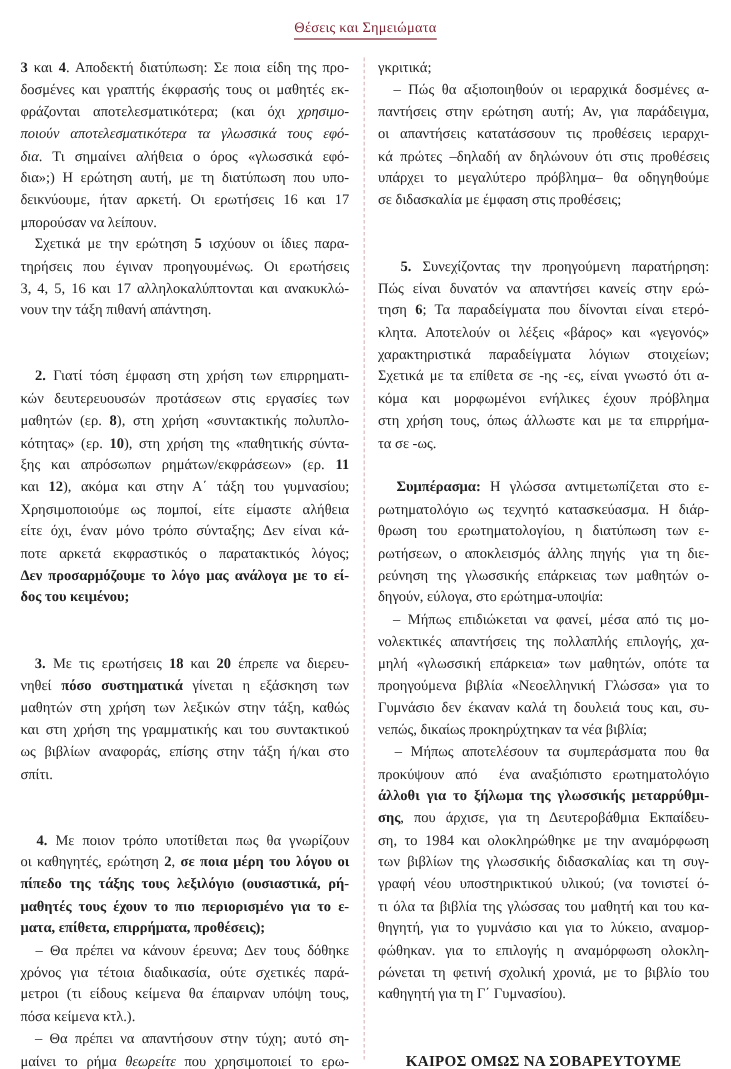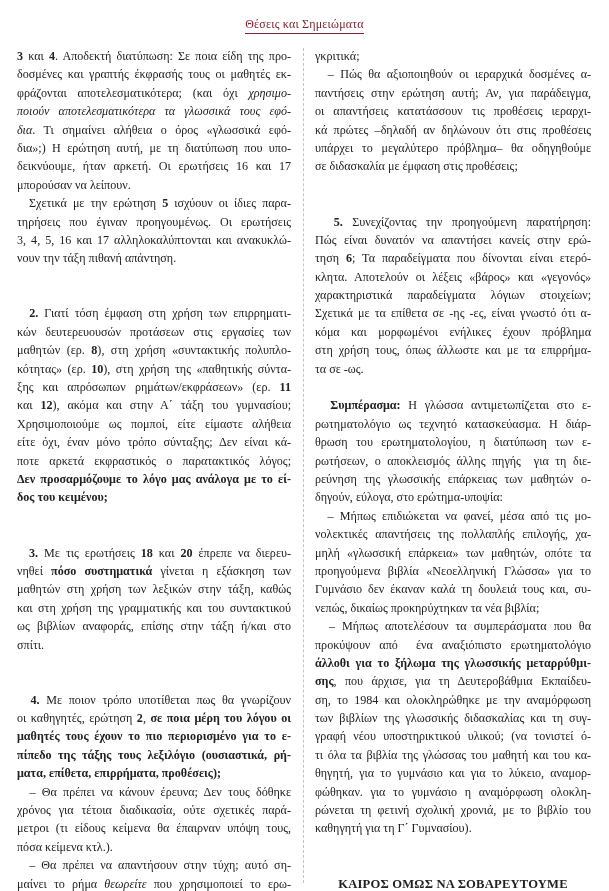--- a/index.html
+++ b/index.html
@@ -59,22 +59,22 @@
     <div class="line">&nbsp;&nbsp;<b>3.</b> Με τις ερωτήσεις <b>18</b> και <b>20</b> έπρεπε να διερευ-</div>
     <div class="line">νηθεί <b>πόσο συστηματικά</b> γίνεται η εξάσκηση των</div>
     <div class="line">μαθητών στη χρήση των λεξικών στην τάξη, καθώς</div>
     <div class="line">και στη χρήση της γραμματικής και του συντακτικού</div>
     <div class="line">ως βιβλίων αναφοράς, επίσης στην τάξη ή/και στο</div>
     <div class="line last">σπίτι.</div>
     <div class="gap"></div>
     <div class="gap"></div>
     <div class="line">&nbsp;&nbsp;<b>4.</b> Με ποιον τρόπο υποτίθεται πως θα γνωρίζουν</div>
     <div class="line">οι καθηγητές, ερώτηση <b>2</b>, <b>σε ποια μέρη του λόγου οι</b></div>
+    <div class="line"><b>πίπεδο της τάξης τους λεξιλόγιο (ουσιαστικά, ρή-</b></div>
     <div class="line"><b>μαθητές τους έχουν το πιο περιορισμένο για το ε-</b></div>
-    <div class="line"><b>πίπεδο της τάξης τους λεξιλόγιο (ουσιαστικά, ρή-</b></div>
     <div class="line last"><b>ματα, επίθετα, επιρρήματα, προθέσεις);</b></div>
     <div class="line">&nbsp;&nbsp;– Θα πρέπει να κάνουν έρευνα; Δεν τους δόθηκε</div>
     <div class="line">χρόνος για τέτοια διαδικασία, ούτε σχετικές παρά-</div>
     <div class="line">μετροι (τι είδους κείμενα θα έπαιρναν υπόψη τους,</div>
     <div class="line last">πόσα κείμενα κτλ.).</div>
     <div class="line">&nbsp;&nbsp;– Θα πρέπει να απαντήσουν στην τύχη; αυτό ση-</div>
     <div class="line">μαίνει το ρήμα <i>θεωρείτε</i> που χρησιμοποιεί το ερω-</div>
   </div>
 <div class="divider"></div>
 <div class="col right" id="right-col">
@@ -111,19 +111,19 @@
     <div class="line last">νεπώς, δικαίως προκηρύχτηκαν τα νέα βιβλία;</div>
     <div class="line">&nbsp;&nbsp;– Μήπως αποτελέσουν τα συμπεράσματα που θα</div>
     <div class="line">προκύψουν από &nbsp;ένα αναξιόπιστο ερωτηματολόγιο</div>
     <div class="line"><b>άλλοθι για το ξήλωμα της γλωσσικής μεταρρύθμι-</b></div>
     <div class="line"><b>σης</b>, που άρχισε, για τη Δευτεροβάθμια Εκπαίδευ-</div>
     <div class="line">ση, το 1984 και ολοκληρώθηκε με την αναμόρφωση</div>
     <div class="line">των βιβλίων της γλωσσικής διδασκαλίας και τη συγ-</div>
     <div class="line">γραφή νέου υποστηρικτικού υλικού; (να τονιστεί ό-</div>
     <div class="line">τι όλα τα βιβλία της γλώσσας του μαθητή και του κα-</div>
     <div class="line">θηγητή, για το γυμνάσιο και για το λύκειο, αναμορ-</div>
-    <div class="line">φώθηκαν. για το γυμνάσιο η αναμόρφωση ολοκλη-</div>
+    <div class="line">φώθηκαν. για το επιλογής η αναμόρφωση ολοκλη-</div>
     <div class="line">ρώνεται τη φετινή σχολική χρονιά, με το βιβλίο του</div>
     <div class="line last">καθηγητή για τη Γ΄ Γυμνασίου).</div>
     <div class="gap"></div>
     <div class="gap"></div>
     <div class="heading">ΚΑΙΡΟΣ ΟΜΩΣ ΝΑ ΣΟΒΑΡΕΥΤΟΥΜΕ</div>
   </div>
 
 </body></html>

